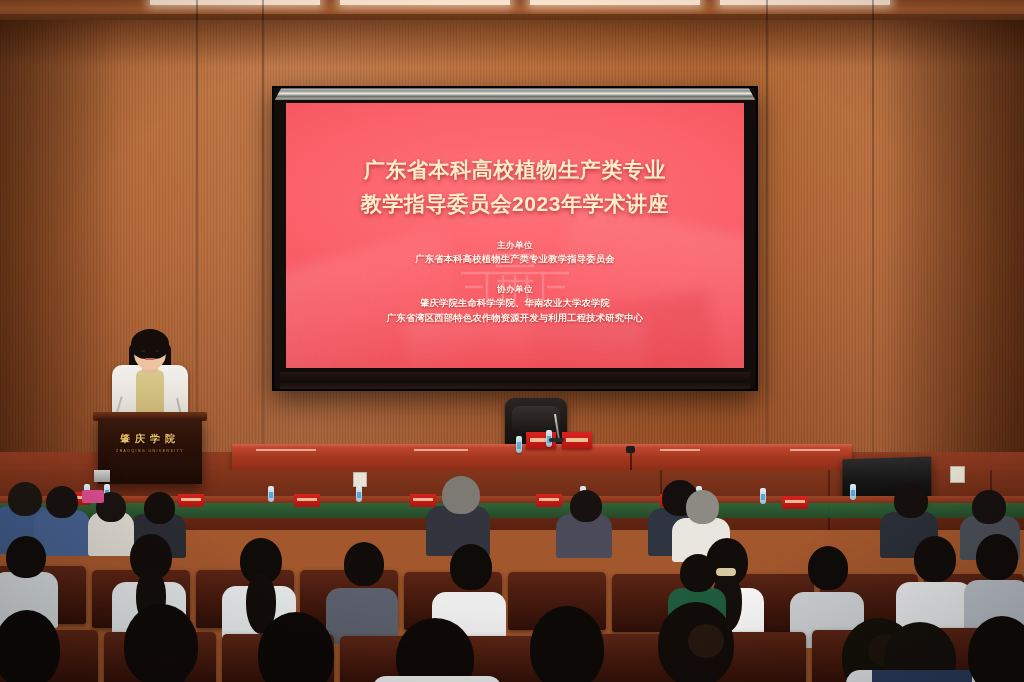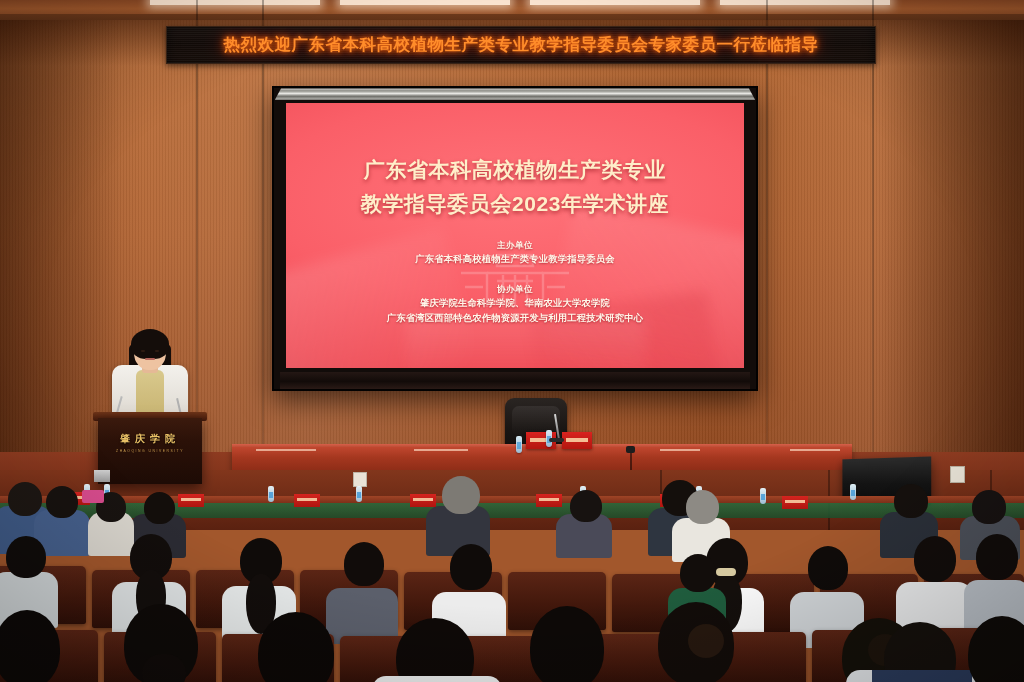--- a/index.html
+++ b/index.html
@@ -322,23 +322,20 @@
 
   <div class="wall"></div>
   <div class="wall-seam" style="left:196px;"></div>
   <div class="wall-seam" style="left:262px;"></div>
   <div class="wall-seam" style="left:766px;"></div>
   <div class="wall-seam" style="left:872px;"></div>
   <div class="wall-top-band"></div>
   <div class="wall-shadow-l"></div>
   <div class="wall-shadow-r"></div>
 
-  <div class="banner">
-    <span class="banner-text">热烈欢迎广东省本科高校植物生产类专业教学指导委员会专家委员一行莅临指导</span>
-  </div>
 
   <div class="screen-wrap">
     <div class="screen-top-trim"></div>
     <div class="screen-inner">
       <div class="slide-silk silk1"></div>
       <div class="slide-silk silk2"></div>
       <div class="slide-silk silk3"></div>
       <div class="slide-silk silk4"></div>
 
       <svg class="watermark" viewBox="0 0 128 58">

